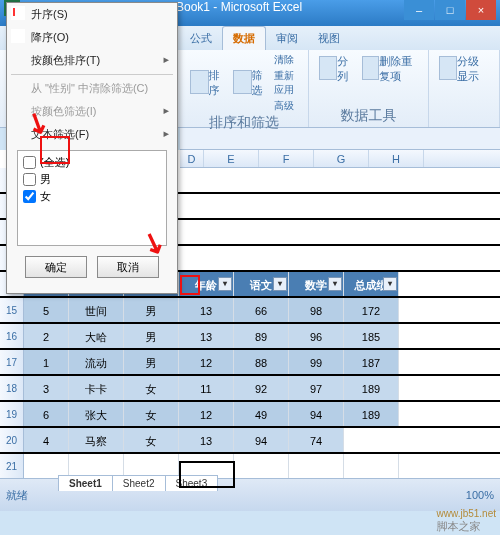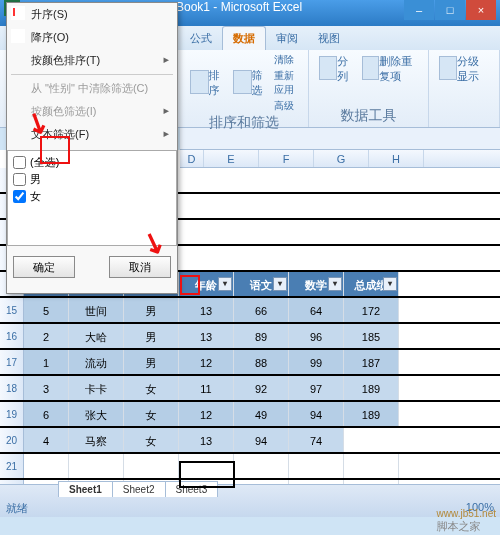--- a/index.html
+++ b/index.html
@@ -33,28 +33,28 @@
 .datarow .cell{background:#c5d9ed}
 .datarow:nth-child(even) .cell{background:#b5ceE6}
 .filter-popup{position:absolute;left:6px;top:2px;width:172px;height:292px;background:#f8f8f8;border:1px solid #8a8a8a;box-shadow:2px 2px 5px rgba(0,0,0,.3);z-index:50}
 .filter-popup .item{padding:4px 8px 4px 24px;position:relative;cursor:pointer;color:#222}
 .filter-popup .item.disabled{color:#9a9a9a}
 .filter-popup .sortico{position:absolute;left:4px;top:3px;width:14px;height:14px}
 .sortico.asc{background:linear-gradient(#f33,#f33) no-repeat 2px 2px/2px 8px,#fff}
 .sortico.desc{background:#fff}
 .filter-popup hr{border:none;border-top:1px solid #ccc;margin:2px 4px}
 .filter-popup .arrow{float:right;color:#666}
-.checklist{border:1px solid #aaa;background:#fff;margin:4px 0;height:96px;padding:3px}
+.checklist{border:1px solid #aaa;background:#fff;margin:4px 10px;height:96px;padding:3px}
 .ck{display:flex;align-items:center;padding:1px 2px;font-size:11px}
 .ck input{margin-right:4px}
-.btns{display:flex;justify-content:space-between;gap:10px;padding:6px}
+.btns{display:flex;justify-content:center;gap:10px;padding:6px}
 .btns button{width:62px;height:22px;border:1px solid #8a8a8a;background:linear-gradient(#fdfdfd,#e4e4e4);cursor:pointer}
 .red-arrow{position:absolute;color:#e11;font-size:28px;font-weight:bold;z-index:60;pointer-events:none}
 .red-box{position:absolute;border:2px solid #e11;z-index:60;pointer-events:none}
-.statusbar{position:absolute;bottom:18px;left:0;right:0;height:20px;background:linear-gradient(#dfe9f6,#c6d8ee);border-top:1px solid #a6bdd8;display:flex;padding:16px 6px;color:#3a6ea5;font-size:10px}
+.statusbar{position:absolute;bottom:24px;left:0;right:0;height:20px;background:linear-gradient(#dfe9f6,#c6d8ee);border-top:1px solid #a6bdd8;display:flex;align-items:center;padding:16px 6px;color:#3a6ea5;font-size:10px}
 .sheet-tabs{display:flex;margin-left:30px}
 .stab{padding:2px 10px;background:#fff;border:1px solid #a6bdd8;border-bottom:none;margin-right:-1px;color:#333;cursor:pointer;font-size:10px}
 .stab.active{background:#fff;font-weight:bold}
 .watermark{position:absolute;right:4px;bottom:1px;color:#888;font-size:12px;z-index:70}
 .watermark .url{color:#b38a3a;font-size:10px}
 .sel{position:absolute;border:2px solid #000;width:56px;height:27px;left:179px;top:461px;z-index:20;pointer-events:none}
 </style>
 </head>
 <body>
 
@@ -150,21 +150,21 @@
 <div class="cell c-f">数学<span class="drop">▾</span></div>
 <div class="cell c-g">总成绩<span class="drop">▾</span></div>
       </div>
       <div class="row datarow">
         <div class="rowhdr">15</div>
   <div class="cell c-a">5</div>
   <div class="cell c-b">世间</div>
   <div class="cell c-c">男</div>
   <div class="cell c-d">13</div>
   <div class="cell c-e">66</div>
-  <div class="cell c-f">64</div>
+  <div class="cell c-f">98</div>
   <div class="cell c-g">172</div>
       </div>
       <div class="row datarow">
         <div class="rowhdr">16</div>
   <div class="cell c-a">2</div>
   <div class="cell c-b">大哈</div>
   <div class="cell c-c">男</div>
   <div class="cell c-d">13</div>
   <div class="cell c-e">89</div>
   <div class="cell c-f">96</div>

